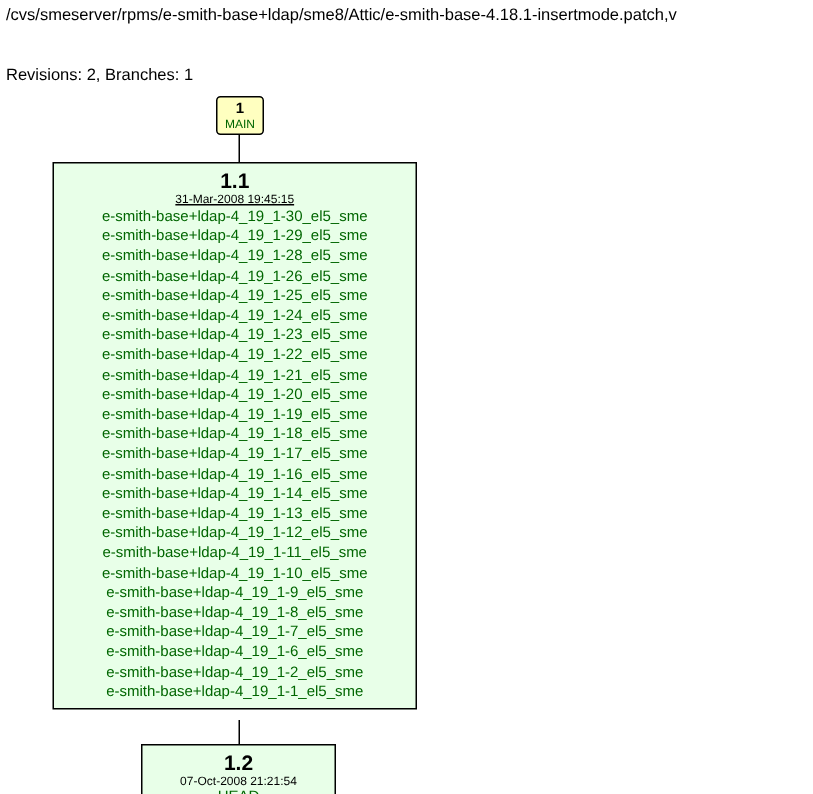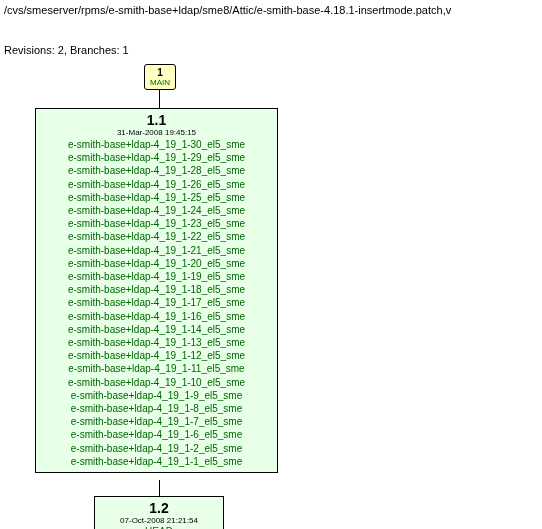--- a/index.html
+++ b/index.html
@@ -61,20 +61,21 @@
       padding: 3px 4px 4px 4px;
     }
     .box-v11 .ver {
       font-weight: bold;
       font-size: 14px;
       line-height: 16px;
     }
     .box-v11 .date {
       font-size: 8px;
       line-height: 10px;
+      text-decoration: underline;
     }
     .box-v11 .tag {
       color: #006600;
       font-weight: normal;
       font-size: 10px;
       line-height: 13.2px;
       white-space: nowrap;
     }
     .box-v12 {
       left: 90px;

